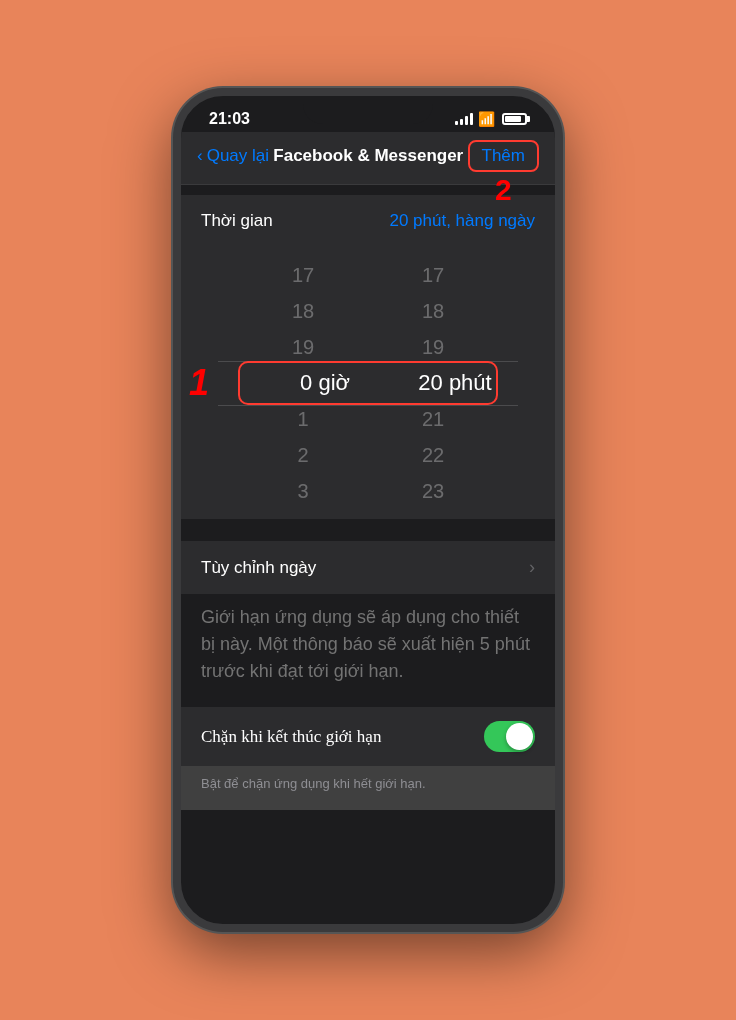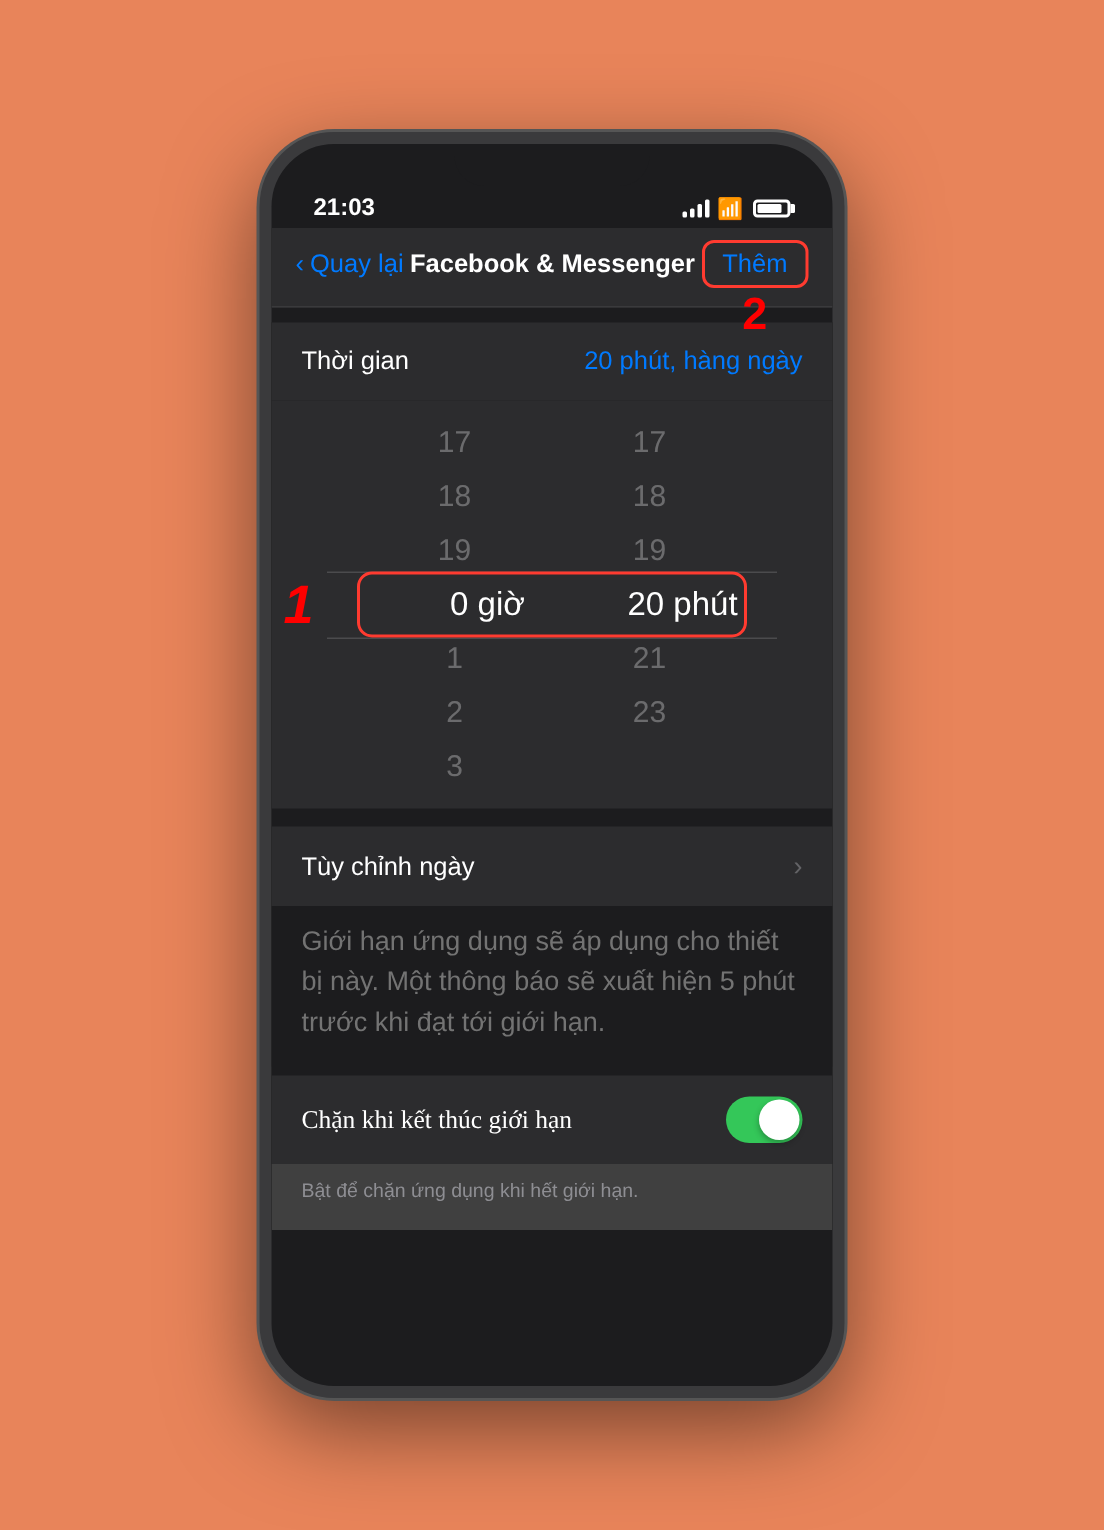--- a/index.html
+++ b/index.html
@@ -41,21 +41,20 @@
 
     
     .status-bar {
       display: flex;
       align-items: center;
       justify-content: space-between;
       padding: 14px 28px 4px;
       color: white;
       font-size: 15px;
       font-weight: 600;
-      margin-top: 20px;
     }
 
     .status-time {
       font-size: 16px;
       font-weight: 700;
     }
 
     .status-icons {
       display: flex;
       align-items: center;
@@ -412,26 +411,27 @@
         </div>
 
         <div class="picker-col">
           <div class="picker-item">17</div>
           <div class="picker-item">18</div>
           <div class="picker-item">19</div>
           <div class="picker-item selected">
             <span class="picker-item-with-label">20 phút</span>
           </div>
           <div class="picker-item">21</div>
+          <div class="picker-item">22</div>
           <div class="picker-item">23</div>
         </div>
       </div>
     </div>
 
-    <div class="custom-day-row" style="margin-top:12px;">
+    <div class="custom-day-row" style="margin-top:22px;">
       <span class="custom-day-label">Tùy chỉnh ngày</span>
       <span class="chevron">›</span>
     </div>
 
     <div class="description-box">
       <p class="description-text">Giới hạn ứng dụng sẽ áp dụng cho thiết bị này. Một thông báo sẽ xuất hiện 5 phút trước khi đạt tới giới hạn.</p>
     </div>
 
     <div class="toggle-row">
       <span class="toggle-label">Chặn khi kết thúc giới hạn</span>

